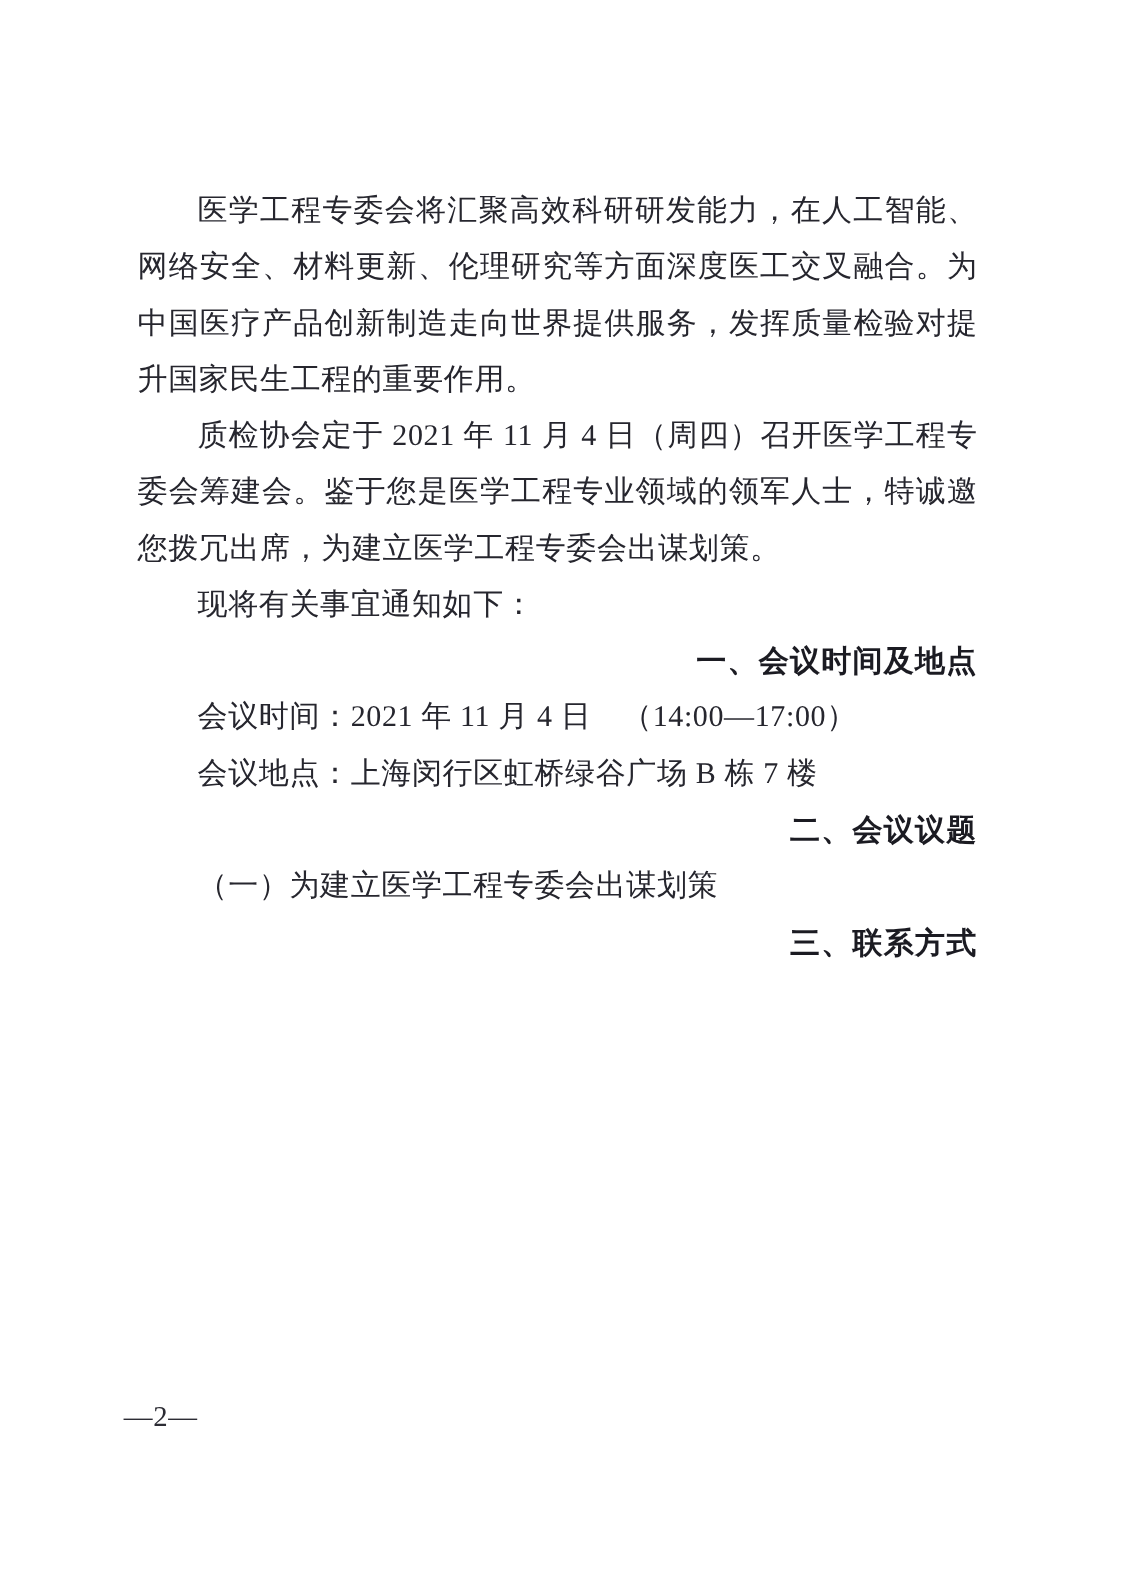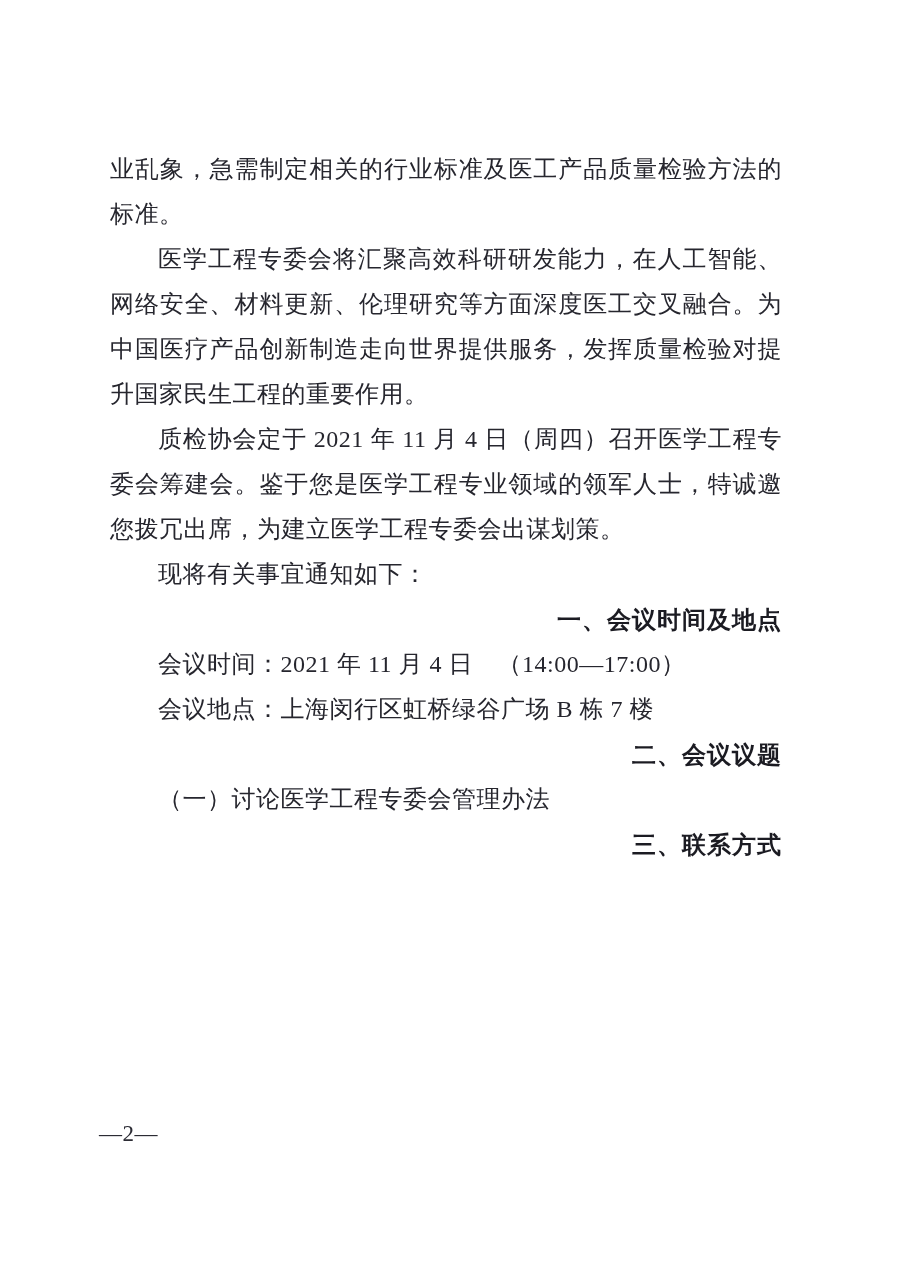--- a/index.html
+++ b/index.html
@@ -50,26 +50,25 @@
     color: #2c2c34;
     font-family: "Liberation Serif", "DejaVu Serif", serif;
     letter-spacing: 0.5px;
   }
 </style>
 </head>
 <body>
 
 <div class="page">
   <div class="content">
-    <p class="cont">业乱象，急需制定相关的行业标准及医工产品质量检验方法的标准。</p>
     <p>医学工程专委会将汇聚高效科研研发能力，在人工智能、网络安全、材料更新、伦理研究等方面深度医工交叉融合。为中国医疗产品创新制造走向世界提供服务，发挥质量检验对提升国家民生工程的重要作用。</p>
     <p>质检协会定于 2021 年 11 月 4 日（周四）召开医学工程专委会筹建会。鉴于您是医学工程专业领域的领军人士，特诚邀您拨冗出席，为建立医学工程专委会出谋划策。</p>
     <p>现将有关事宜通知如下：</p>
     <p class="heading">一、会议时间及地点</p>
     <p>会议时间：2021 年 11 月 4 日　（14:00—17:00）</p>
     <p>会议地点：上海闵行区虹桥绿谷广场 B 栋 7 楼</p>
     <p class="heading">二、会议议题</p>
-    <p>（一）讨论医学工程专委会管理办法</p>
+    <p>（一）为建立医学工程专委会出谋划策</p>
     <p class="heading">三、联系方式</p>
   </div>
 
   <div class="page-number">—2—</div>
 </div>
 
 </body></html>

